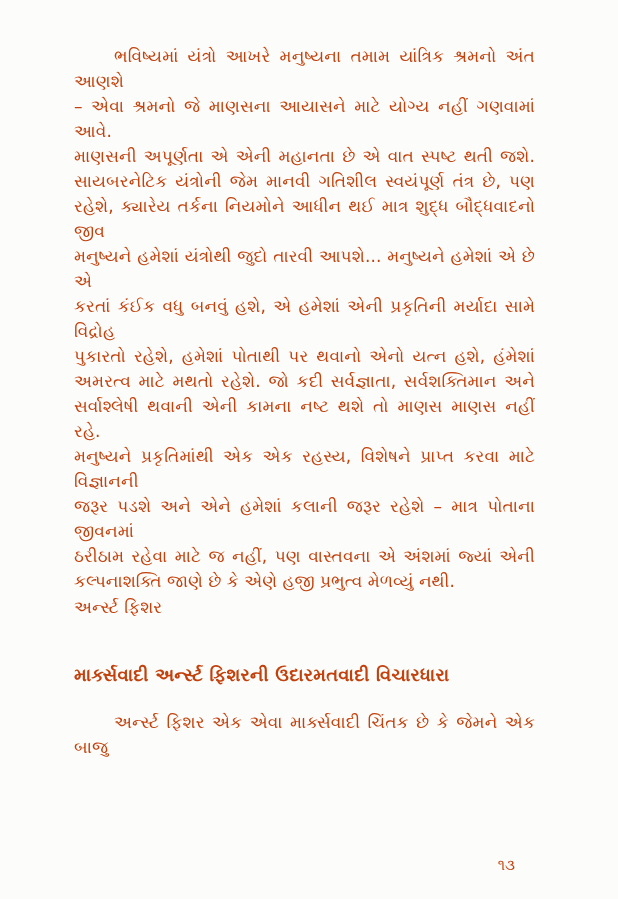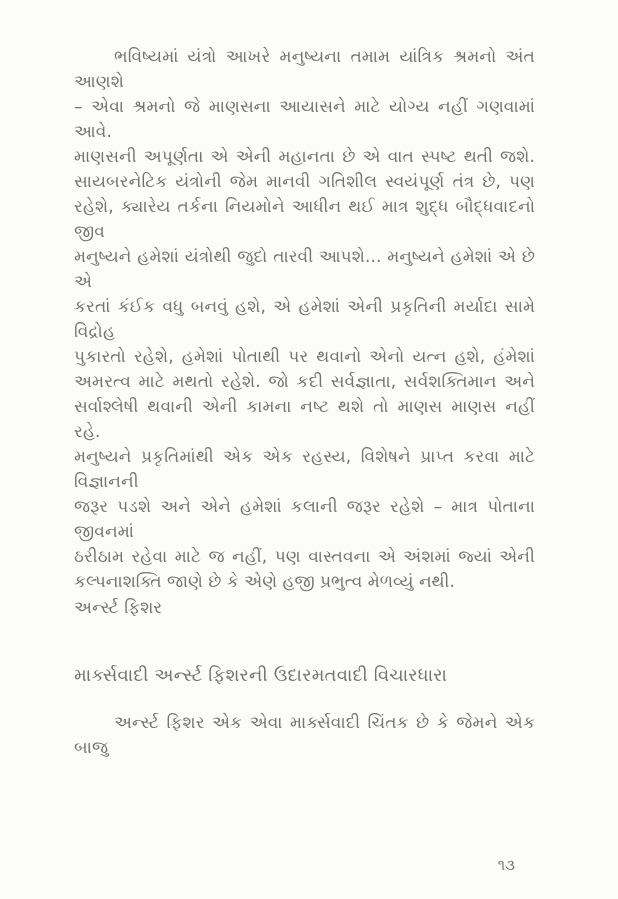--- a/index.html
+++ b/index.html
@@ -48,38 +48,38 @@
   .attribution {
     font-size:17px;
     line-height:25px;
     margin-top:1px;
   }
 
   .heading {
     margin-top:42px;
     font-size:18px;
     line-height:25px;
-    font-weight:normal;
+    font-weight:bold;
     letter-spacing:0.2px;
   }
 
   .para2 { margin-top:23px; }
 
   .page-number {
     position:absolute;
     right:103px;
     bottom:25px;
     font-size:15px;
     line-height:18px;
   }
 </style>
 </head>
 <body>
 
-<div class="page" style="background: rgb(252, 252, 250); color: #737373;">
+<div class="page" style="background: rgb(252, 252, 250); color: #c2410c;">
 
   <div class="textblock">
 
     <div class="para para1">
         <div class="line">ભવિષ્યમાં યંત્રો આખરે મનુષ્યના તમામ યાંત્રિક શ્રમનો અંત આણશે</div>
         <div class="line">– એવા શ્રમનો જે માણસના આયાસને માટે યોગ્ય નહીં ગણવામાં આવે.</div>
         <div class="line">માણસની અપૂર્ણતા એ એની મહાનતા છે એ વાત સ્પષ્ટ થતી જશે.</div>
         <div class="line">સાયબરનેટિક યંત્રોની જેમ માનવી ગતિશીલ સ્વયંપૂર્ણ તંત્ર છે, પણ</div>
         <div class="line">રહેશે, ક્યારેય તર્કના નિયમોને આધીન થઈ માત્ર શુદ્ધ બૌદ્ધવાદનો જીવ</div>
         <div class="line">મનુષ્યને હમેશાં યંત્રોથી જુદો તારવી આપશે... મનુષ્યને હમેશાં એ છે એ</div>

